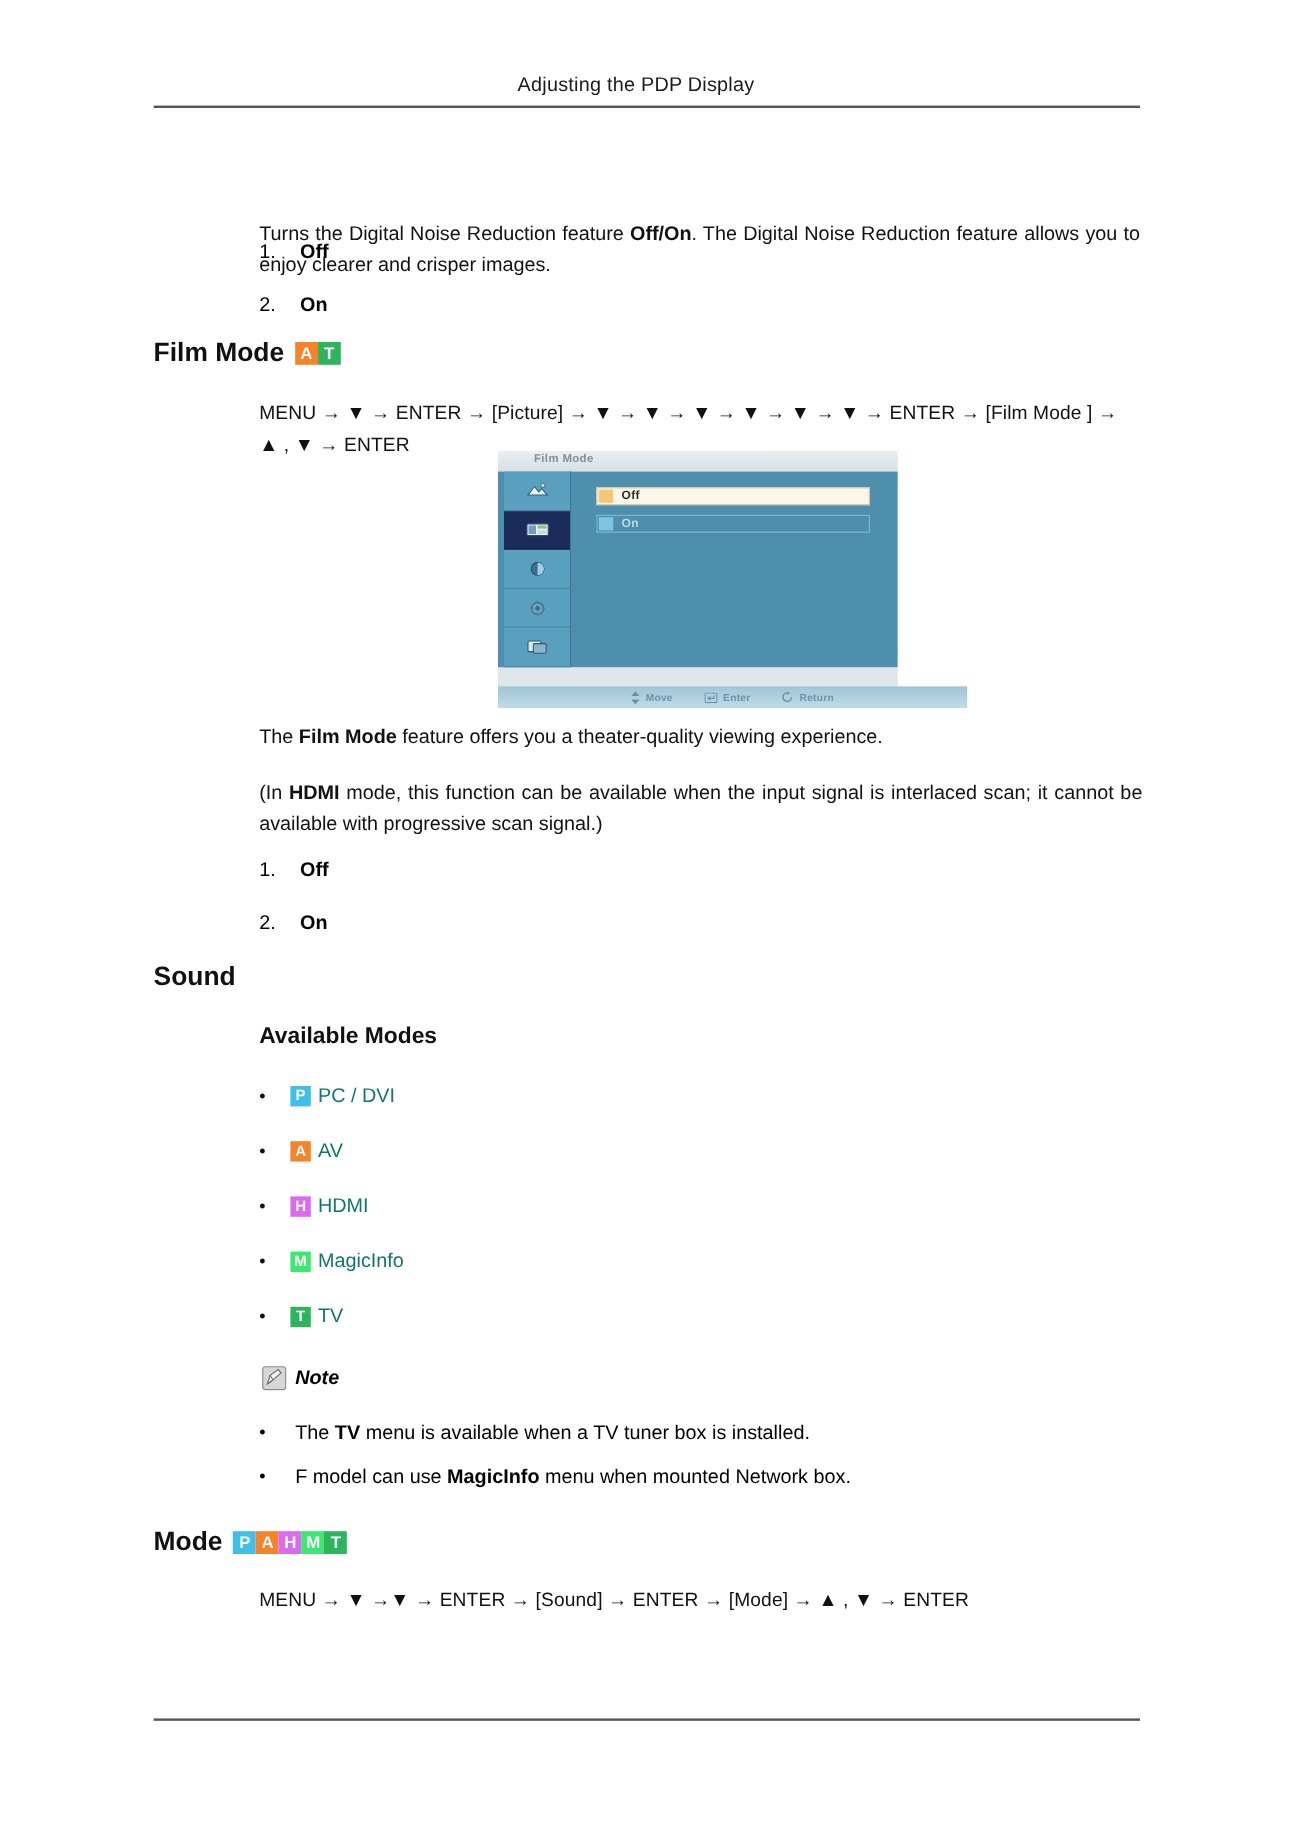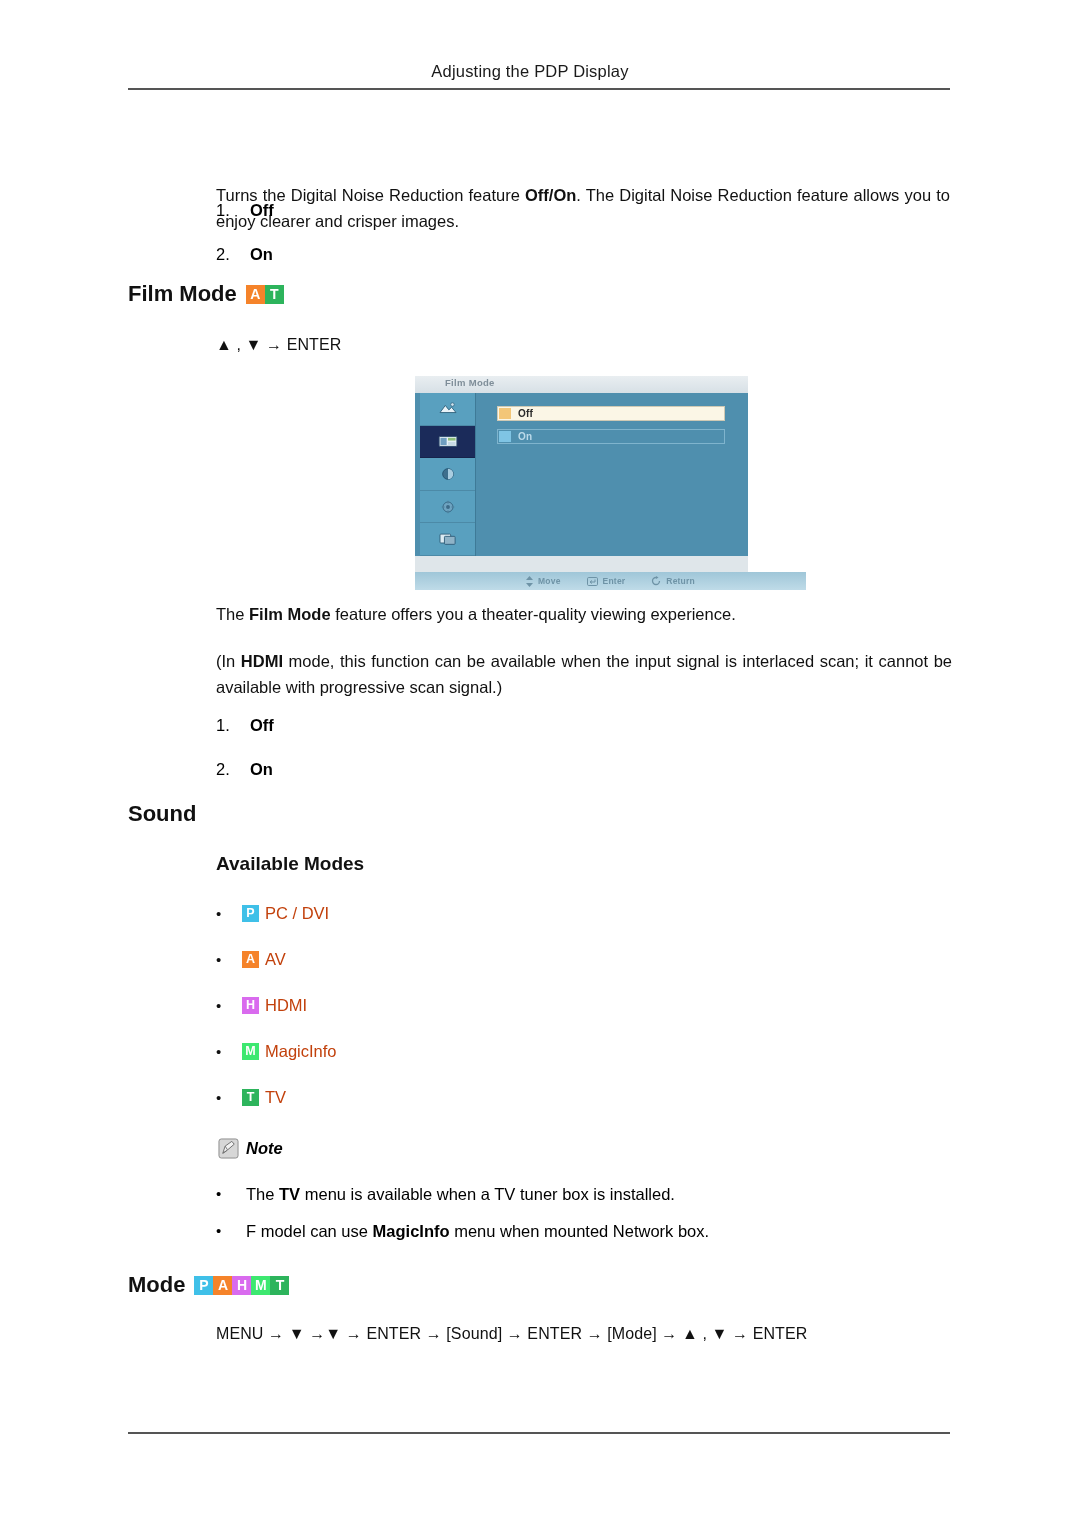--- a/index.html
+++ b/index.html
@@ -249,21 +249,21 @@
     font-size: 15px;
     line-height: 1;
     color: #111;
   }
   .modelist .mbadge-wrap {
     flex: 0 0 auto;
     margin-right: 6px;
     display: flex;
     align-items: center;
   }
-  .modelist .mlabel { color: #c2410c; }
+  .modelist .mlabel { color: #0f766e; }
 
   
   .note-head {
     position: absolute;
     display: flex;
     align-items: center;
     gap: 7px;
     font-size: 16.5px;
     font-weight: bold;
     font-style: italic;
@@ -309,20 +309,21 @@
 
   <div class="h1" style="left:128px; top:281px;">
     <span>Film Mode</span>
     <span class="badges">
       <span class="badge" style="background:#F5832A">A</span>
       <span class="badge" style="background:#2DB45C">T</span>
     </span>
   </div>
 
   <div class="navpath" style="left:216px; top:331px; width:740px;">
+    <div>MENU → ▼ → ENTER → [Picture] → ▼ → ▼ → ▼ → ▼ → ▼ → ▼ → ENTER → [Film Mode ] →</div>
     <div>▲ , ▼ → ENTER</div>
   </div>
 
   <div class="osd">
 
     <div class="osd-titlebar"></div>
     <div class="osd-title">Film Mode</div>
 
     <div class="osd-body">
 

